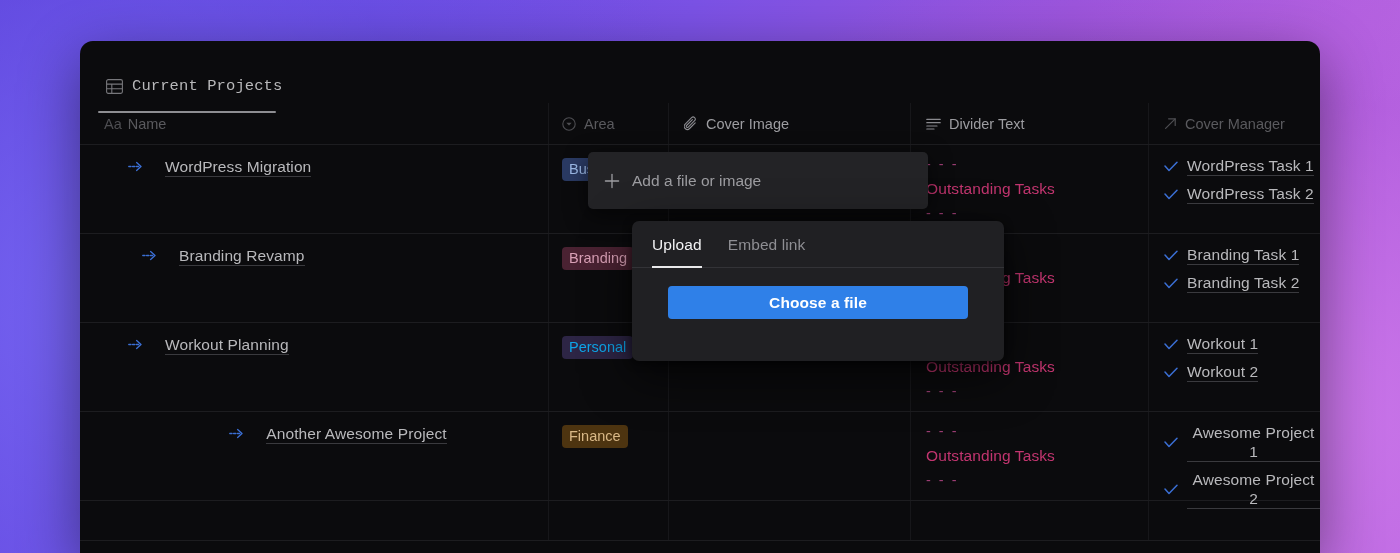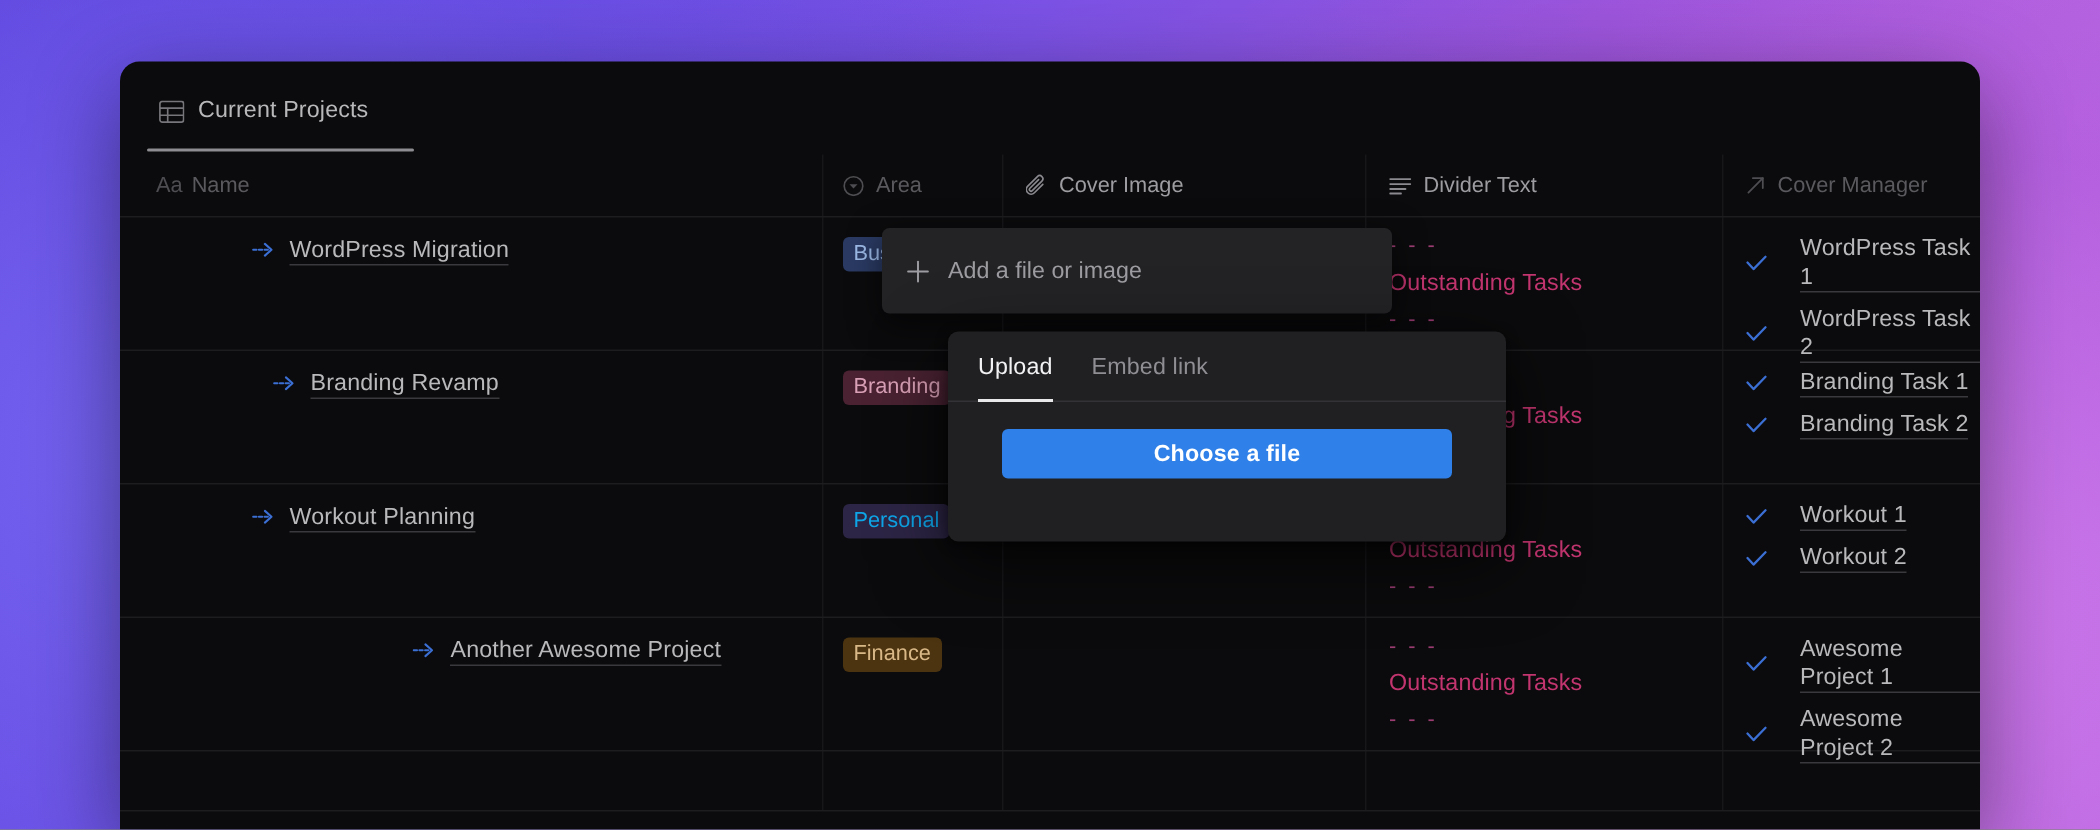--- a/index.html
+++ b/index.html
@@ -30,24 +30,25 @@
     height: 512px;
     background: #0b0b0d;
     border-radius: 13px 13px 0 0;
     overflow: hidden;
     box-shadow: 0 18px 60px rgba(0,0,0,0.45);
   }
 
   
   .viewbar {
     position: absolute;
-    left: 0; top: 0;
+    left: 0; top: 12px;
     width: 100%;
     height: 64px;
     padding-left: 18px;
+    font-family: Liberation Mono, monospace;
   }
   .viewtab {
     position: absolute;
     left: 18px; top: 15px;
     display: flex;
     align-items: center;
     gap: 9px;
     height: 36px;
     padding: 0 8px;
   }
@@ -102,23 +103,22 @@
   }
   .hdr-cell .hicon { flex: none; display:block; color:#4e4e52; }
 
   .row { position: absolute; left: 0; width: 1240px; }
   .cell { position: absolute; top: 0; height: 100%; }
 
   
   .name-cell {
     display: flex;
     align-items: flex-start;
-    gap: 10px;
+    gap: 22px;
     padding: 12px 0 0 48px;
-    margin-left: 40px;
   }
   .arrow-icon { flex:none; margin-top: 3px; display:block; }
   .name-text {
     font-size: 15.5px;
     color: #b9b9bc;
     border-bottom: 1px solid #3a3a3e;
     line-height: 19px;
     letter-spacing: 0.1px;
   }
 
@@ -165,21 +165,21 @@
     letter-spacing: 0.1px;
   }
 
   
   .task-cell {
     padding: 11px 0 0 16px;
     display: flex;
     flex-direction: column;
     gap: 8px;
   }
-  .task-item { display: flex; align-items: center; gap: 22px; }
+  .task-item { display: flex; align-items: center; gap: 9px; text-align: center; }
   .check-icon { flex:none; display:block; }
   .task-text {
     font-size: 15.5px;
     color: #b9b9bc;
     border-bottom: 1px solid #3a3a3e;
     line-height: 19px;
     letter-spacing: 0.1px;
   }
 
   

